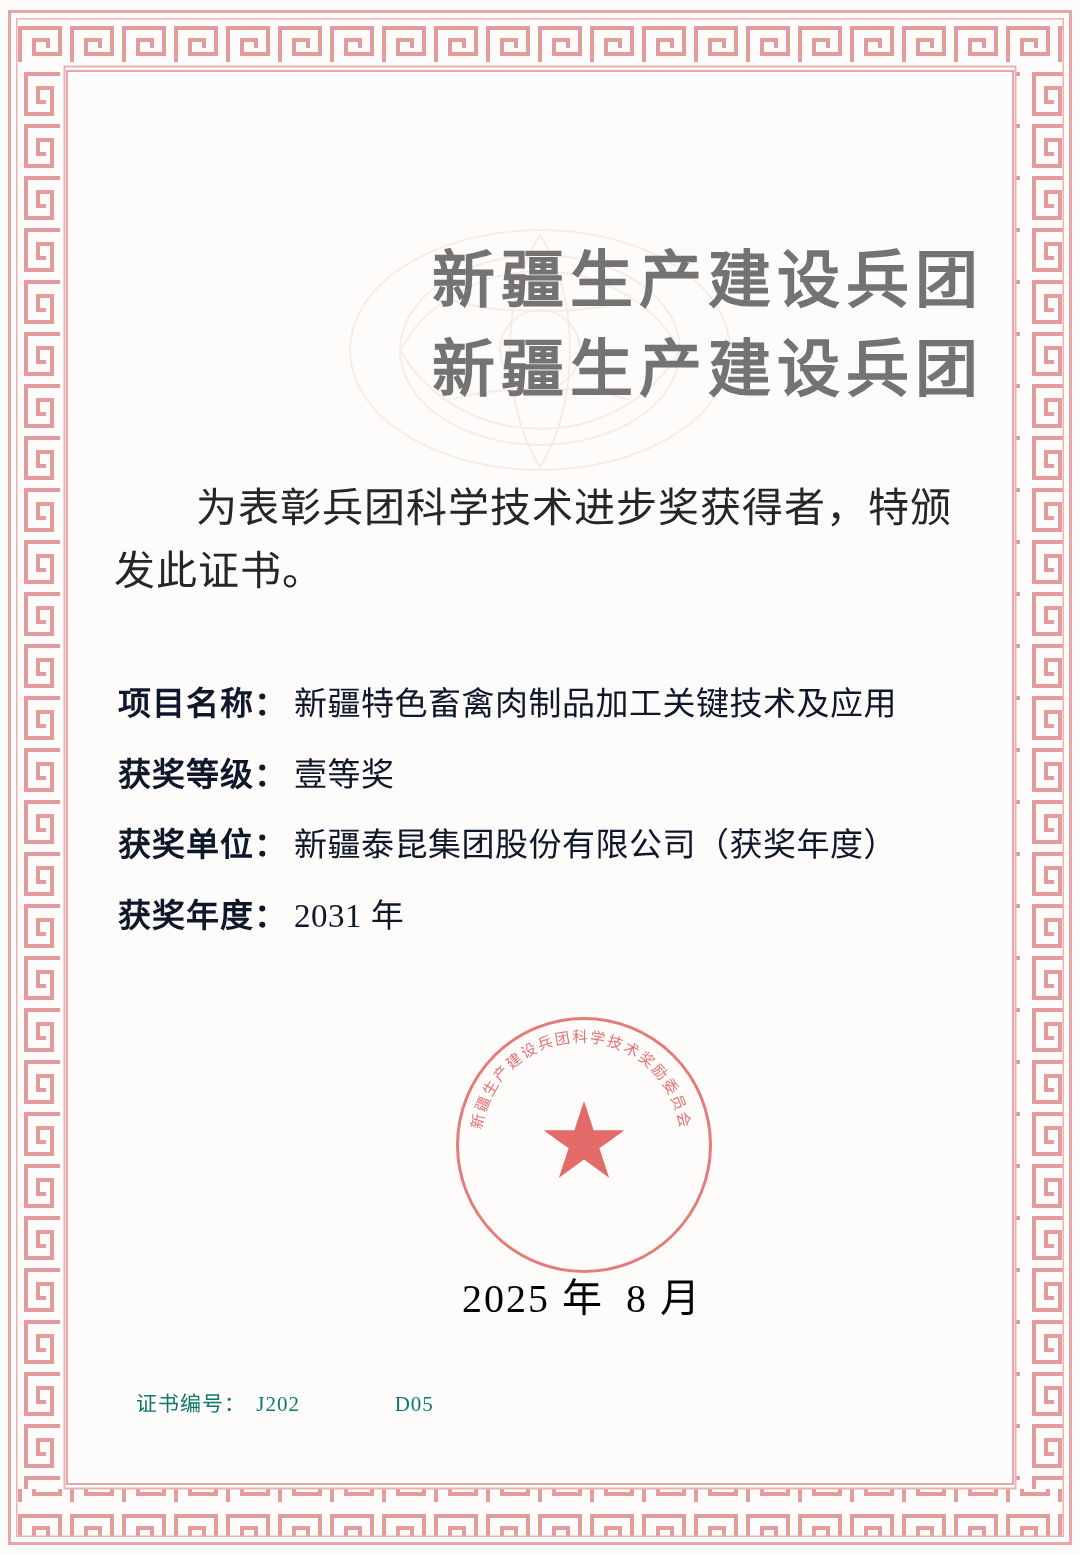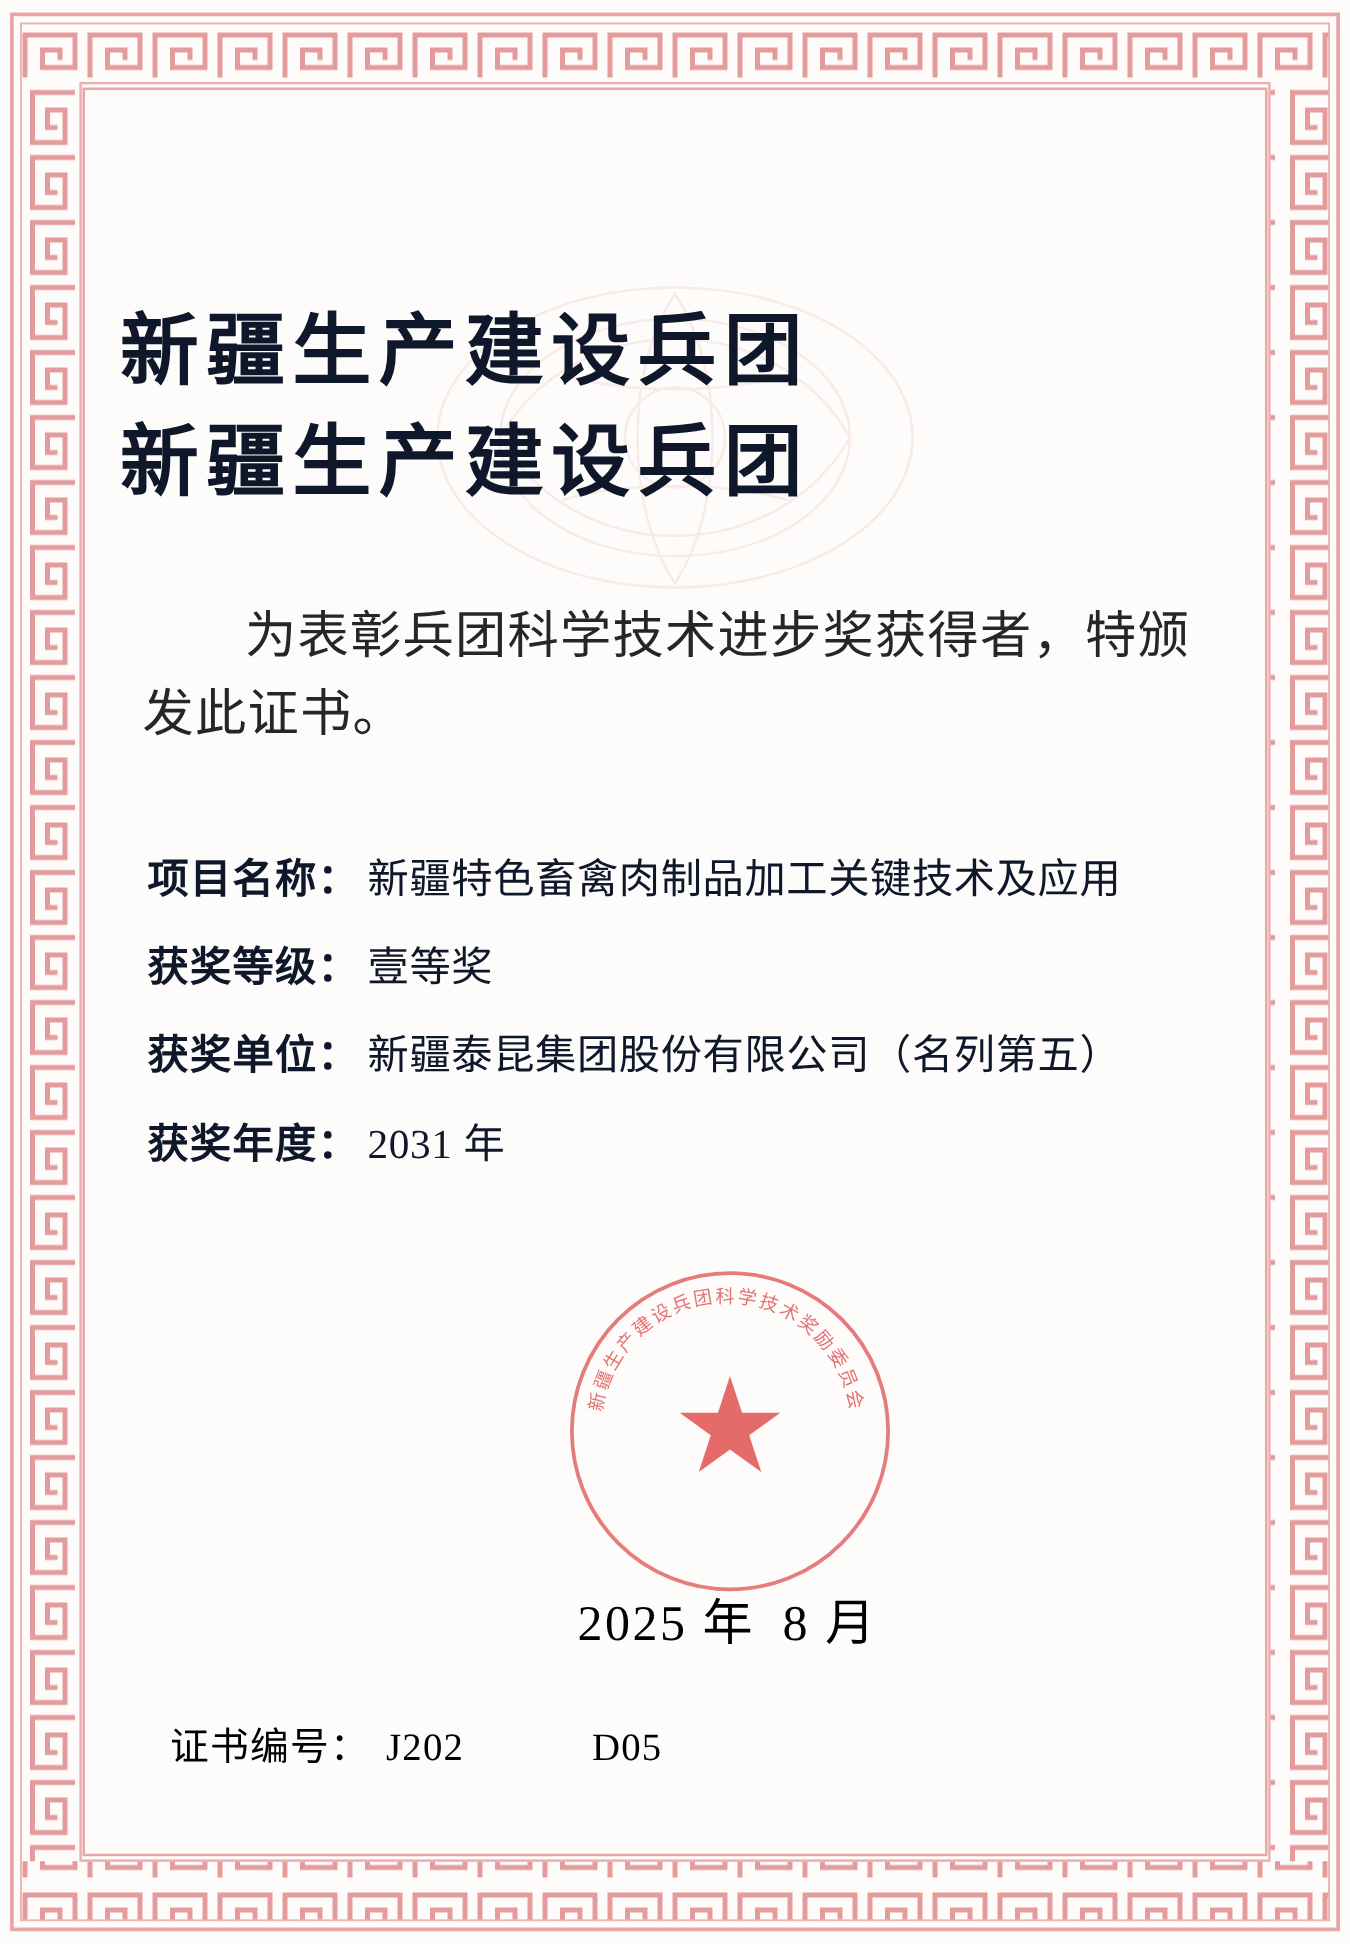--- a/index.html
+++ b/index.html
@@ -57,22 +57,22 @@
   
   .content {
     position: absolute;
     left: 96px;
     top: 96px;
     right: 96px;
     bottom: 96px;
   }
 
   .title {
-    text-align: left;
-    color: #0f172a;
+    text-align: right;
+    color: #737373;
     font-family: "DejaVu Serif", "Liberation Serif", serif;
     font-weight: bold;
     font-size: 63px;
     letter-spacing: 6px;
     line-height: 1.42;
     margin-top: 140px;
     position: relative;
     z-index: 2;
   }
   .title .line2 { display: block; }
@@ -159,22 +159,22 @@
     color: #000000;
     letter-spacing: 2px;
   }
   .date-line .num { font-family: "Liberation Serif", serif; }
 
   
   .cert-no {
     position: absolute;
     left: 40px;
     bottom: 42px;
-    font-size: 31px;
-    color: #000000;
+    font-size: 21px;
+    color: #0f766e;
     letter-spacing: 1px;
     z-index: 3;
   }
   .cert-no .label { font-weight: normal; }
   .cert-no .value { margin-left: 4px; }
   .cert-no .redacted {
     display: inline-block;
     width: 36px;
     height: 20px;
     background: #fbfbfb;
@@ -240,21 +240,21 @@
       <div class="field-row">
         <span class="field-label">项目名称：</span>
         <span class="field-value">新疆特色畜禽肉制品加工关键技术及应用</span>
       </div>
       <div class="field-row">
         <span class="field-label">获奖等级：</span>
         <span class="field-value">壹等奖</span>
       </div>
       <div class="field-row">
         <span class="field-label">获奖单位：</span>
-        <span class="field-value">新疆泰昆集团股份有限公司（名列第五）</span>
+        <span class="field-value">新疆泰昆集团股份有限公司（获奖年度）</span>
       </div>
       <div class="field-row">
         <span class="field-label">获奖年度：</span>
         <span class="field-value">2031 年</span>
       </div>
     </div>
 
     <div class="seal-area">
       <div class="seal">
         <svg class="seal-text-ring" width="244" height="244" viewBox="0 0 244 244" aria-hidden="true">

